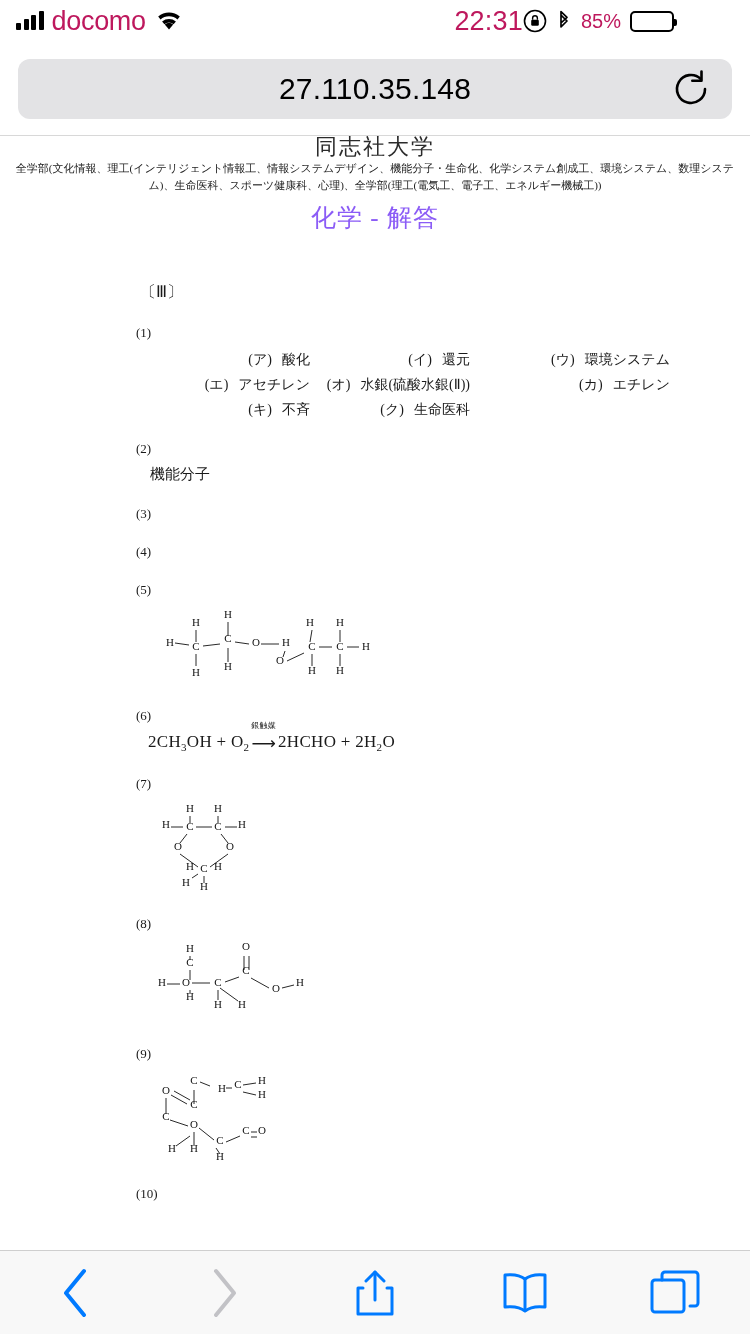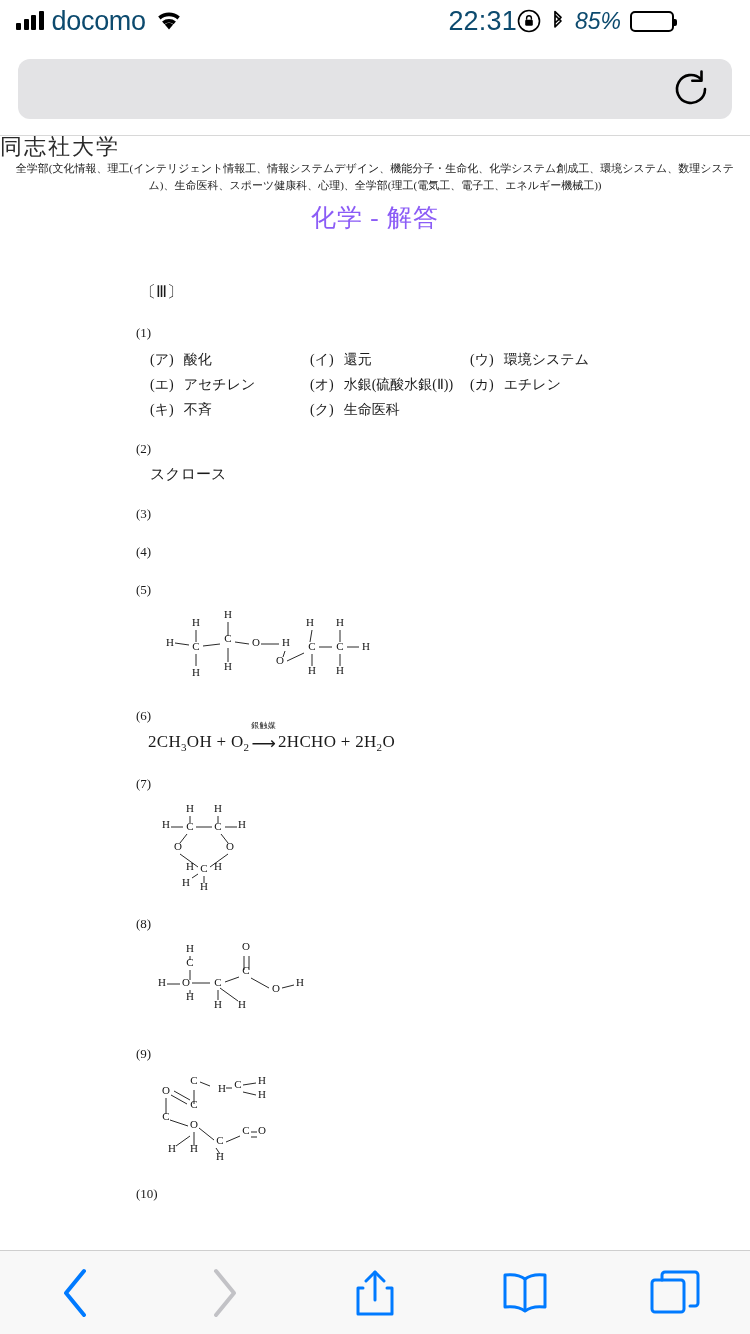--- a/index.html
+++ b/index.html
@@ -17,34 +17,34 @@
     overflow: hidden;
   }
 
   
   .statusbar {
     position: absolute; top: 0; left: 0;
     width: 690px; height: 42px;
     display: flex; align-items: center;
     padding: 0 16px;
     background: #ffffff;
-    color: #0c4a6e;
+    color: #be185d;
   }
   .sb-left { display: flex; align-items: center; gap: 8px; flex: 0 0 auto; }
   .sb-center { flex: 1 1 auto; text-align: right; }
   .sb-right { display: flex; align-items: center; gap: 9px; flex: 0 0 auto; }
   .signal { display: flex; align-items: flex-end; gap: 2.5px; height: 18px; }
   .signal i { display: block; width: 5px; background: #000; border-radius: 1px; }
   .signal i:nth-child(1) { height: 7px; }
   .signal i:nth-child(2) { height: 11px; }
   .signal i:nth-child(3) { height: 15px; }
   .signal i:nth-child(4) { height: 19px; }
   .carrier { font-size: 27px; letter-spacing: -0.3px; }
   .clock { font-size: 27px; font-weight: 400; letter-spacing: 0.2px; }
-  .batt-pct { font-size: 23px; font-style: italic; }
+  .batt-pct { font-size: 20px; }
   .batt {
     width: 44px; height: 21px;
     border: 2px solid #000; border-radius: 5px;
     position: relative; padding: 2px;
   }
   .batt::after {
     content: ""; position: absolute; right: -5px; top: 6px;
     width: 3px; height: 7px; background: #000; border-radius: 0 2px 2px 0;
   }
   .batt .fill { height: 100%; width: 85%; background: #000; border-radius: 2px; }
@@ -85,20 +85,21 @@
     overflow: hidden;
   }
   .doc {
     position: relative;
     width: 750px;
     padding: 0 0 10px 0;
     color: #1a1a1a;
     font-family: "Liberation Serif", serif;
   }
   .univ-title {
+    text-align: center;
     font-size: 22px;
     color: #2b2b2b;
     margin: 0;
     line-height: 1;
     padding-top: 0px;
     letter-spacing: 2px;
   }
   .dept-line {
     text-align: center;
     font-size: 11px;
@@ -123,20 +124,21 @@
     margin-top: 22px;
   }
 
   
   .choices {
     margin: 10px 0 0 150px;
     display: grid;
     grid-template-columns: 160px 160px 200px;
     row-gap: 7px;
     font-size: 14px;
+    text-align: right;
   }
   .choice { white-space: nowrap; }
   .choice .mk { margin-right: 10px; }
 
   .ans-text { margin: 8px 0 0 150px; font-size: 15px; }
   .ans-text.small { font-size: 14px; }
 
   .eq { margin: 8px 0 0 148px; font-size: 17px; letter-spacing: 0.3px; }
   .eq sub { font-size: 11px; }
   .arrow-wrap {
@@ -206,20 +208,21 @@
           <path d="M5 6.2l6 5.8-6 5.8V2.6l6 5.8-6 5.6" fill="none" stroke="#000" stroke-width="1.7" stroke-linejoin="round"></path>
         </svg>
       </span>
       <span class="batt-pct">85%</span>
       <span class="batt"><span class="fill"></span></span>
     </div>
   </div>
 
   <div class="urlbar-wrap">
     <div class="urlbar">
+      <span class="url-text" title="検索/Webサイト名入力">27.110.35.148</span>
       <span class="reload-btn">
         <svg width="42" height="42" viewBox="0 0 42 42">
           <path d="M35 21a14 14 0 1 1-4.2-10" fill="none" stroke="#000" stroke-width="2.6" stroke-linecap="round"></path>
           <path d="M31.5 3.5v9.2h-9.2" fill="none" stroke="#000" stroke-width="2.6" stroke-linecap="round" stroke-linejoin="round"></path>
         </svg>
       </span>
     </div>
   </div>
 
   <div class="page">
@@ -253,21 +256,21 @@
         </div>
         <div class="choice">
           <span class="mk">(キ)</span><span>不斉</span>
         </div>
         <div class="choice">
           <span class="mk">(ク)</span><span>生命医科</span>
         </div>
       </div>
 
       <div class="qnum">(2)</div>
-      <div class="ans-text">スクロース</div>
+      <div class="ans-text">機能分子</div>
 
       <div class="qnum">(3)</div>
 
       <div class="qnum">(4)</div>
 
       <div class="qnum">(5)</div>
       <div class="struct">
         <svg width="220" height="82" viewBox="0 0 220 82">
           <g font-family="Liberation Serif, serif" font-size="11" fill="#111" text-anchor="middle">
             <text x="46" y="22">H</text>

